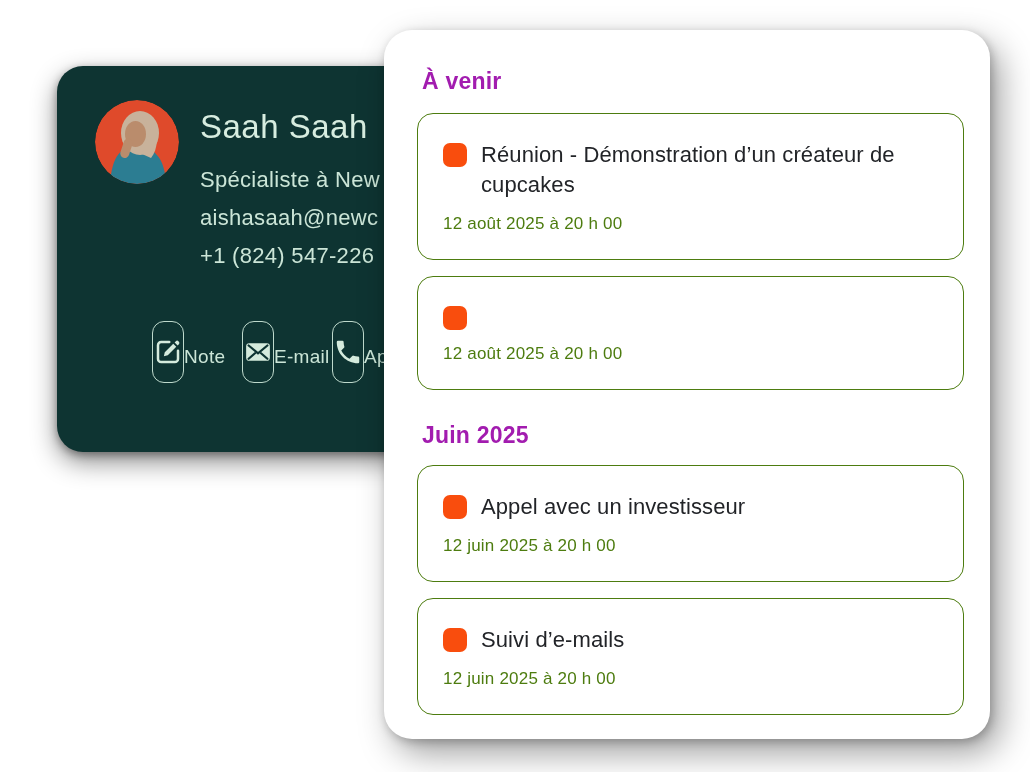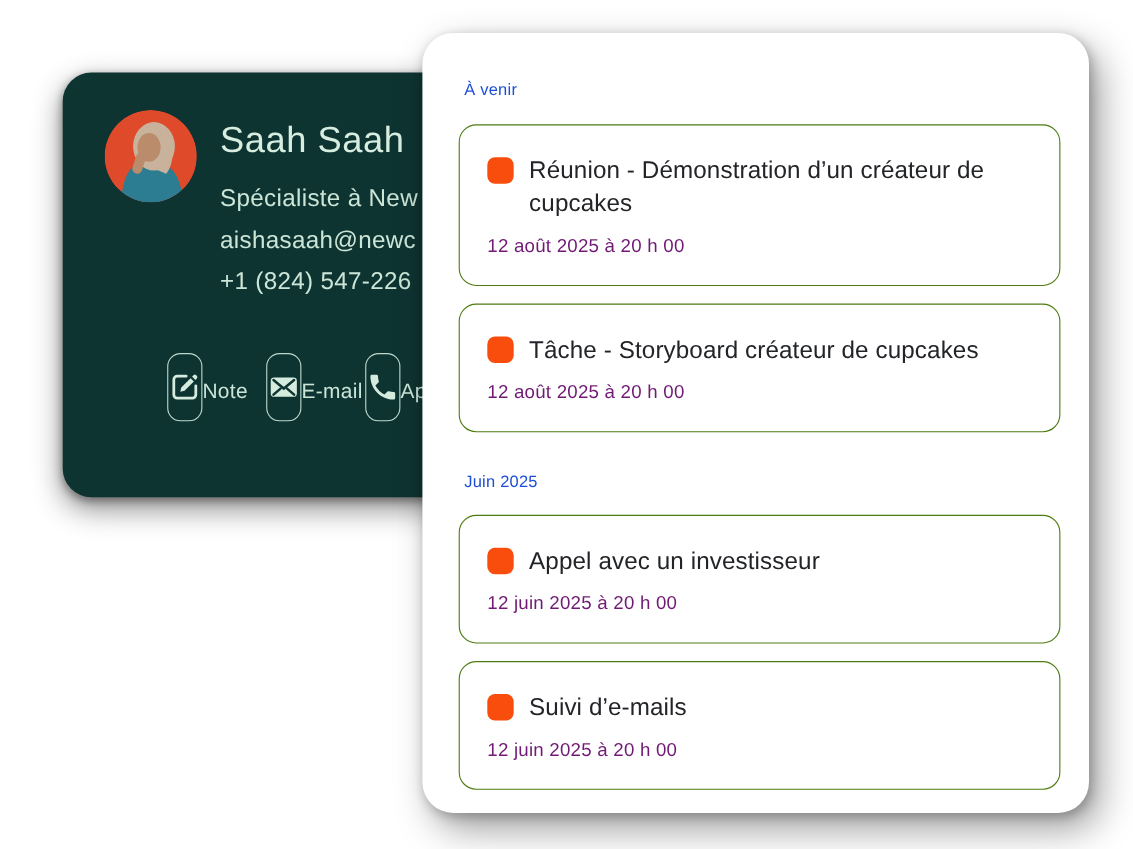--- a/index.html
+++ b/index.html
@@ -66,21 +66,21 @@
   .activity-panel {
     position: absolute; left: 384px; top: 30px;
     width: 606px; height: 709px;
     background: #ffffff;
     border-radius: 28px;
     box-shadow: 10px 14px 34px rgba(0,0,0,0.38), 2px 3px 10px rgba(0,0,0,0.22);
     z-index: 2;
     padding: 36px 26px 32px 33px;
   }
   .section-heading {
-    font-size: 15px; font-weight: 400; color: #1d4ed8;
+    font-size: 23px; font-weight: 700; color: #a21caf;
     letter-spacing: 0.2px;
     margin: 0 0 16px 5px;
     line-height: 31px;
   }
   .section-heading.second { margin-top: 30px; margin-bottom: 14px; }
 
   .activity-card {
     border: 1px solid #4d7c0f;
     border-radius: 16px;
     background: #ffffff;
@@ -97,21 +97,21 @@
     background: #F94D0D;
     margin-top: 3px;
   }
   .activity-title {
     font-size: 22px; line-height: 30px;
     font-weight: 500; color: #222428;
     letter-spacing: 0.1px;
   }
   .activity-datetime {
     margin-top: 14px;
-    font-size: 17px; color: #701a75; letter-spacing: 0.2px;
+    font-size: 17px; color: #4d7c0f; letter-spacing: 0.2px;
   }
 </style>
 </head>
 <body>
 
 <div class="contact-card">
   <div class="avatar">
     <svg viewBox="0 0 84 84">
       <defs>
           <clipPath id="avc">
@@ -177,21 +177,20 @@
     <div class="activity-head">
       <span class="activity-marker"></span>
       <div class="activity-title">Réunion - Démonstration d’un créateur de cupcakes</div>
     </div>
     <div class="activity-datetime">12 août 2025 à 20 h 00</div>
   </div>
 
   <div class="activity-card">
     <div class="activity-head">
       <span class="activity-marker"></span>
-      <div class="activity-title">Tâche - Storyboard créateur de cupcakes</div>
     </div>
     <div class="activity-datetime">12 août 2025 à 20 h 00</div>
   </div>
 
   <h2 class="section-heading second">Juin 2025</h2>
 
   <div class="activity-card">
     <div class="activity-head">
       <span class="activity-marker"></span>
       <div class="activity-title">Appel avec un investisseur</div>

